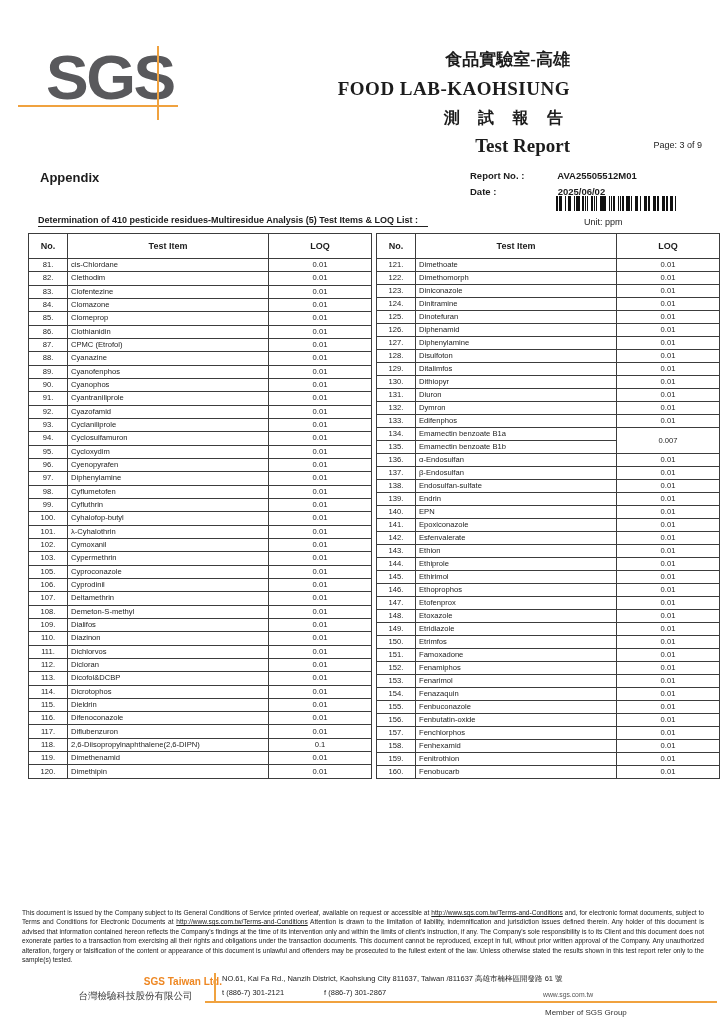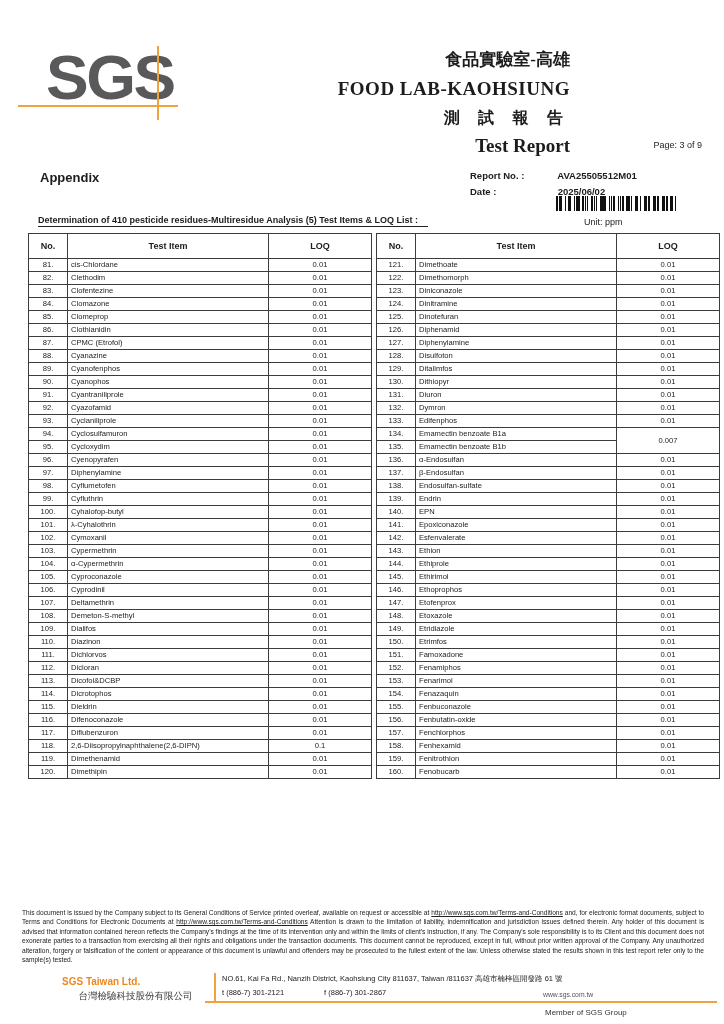--- a/index.html
+++ b/index.html
@@ -48,21 +48,21 @@
   .loq td { height:12px; line-height:12px; font-size:7.6px; padding:0 3px; }
   .col-no   { width:36px;  text-align:center; }
   .col-item { width:198px; text-align:left; }
   .col-loq  { width:100px; text-align:center; }
   
   .legal {
     position:absolute; left:22px; top:908px; width:682px;
     font-size:6.6px; line-height:9.4px; text-align:justify; color:#222;
   }
   .legal .u { text-decoration:underline; }
-  .co-en { position:absolute; left:62px;  top:976px; width:150px; text-align:left; color:#ee8722; font-weight:bold; font-size:10px; }
+  .co-en { position:absolute; left:72px;  top:976px; width:150px; text-align:right; color:#ee8722; font-weight:bold; font-size:10px; }
   .co-zh { position:absolute; left:48px;  top:990px; width:175px; text-align:center; font-size:9.5px; color:#3a3a3a; font-family:"Liberation Serif", serif; }
   .foot-divider { position:absolute; left:214px; top:973px; width:1.5px; height:29px; background:#f0a23f; }
   .addr-line  { position:absolute; left:222px; top:974px; font-size:7.5px; color:#222; }
   .addr-line2 { position:absolute; left:222px; top:988px; font-size:7.5px; color:#222; }
   .addr-line2 .phone { display:inline-block; width:100px; }
   .foot-line { position:absolute; left:205px; top:1001px; width:512px; height:1.5px; background:#f0a23f; }
   .foot-web { position:absolute; left:543px; top:991px; font-size:6.8px; color:#555; }
   .foot-member { position:absolute; left:545px; top:1008px; font-size:8px; color:#333; }
 </style>
 </head>
@@ -217,25 +217,20 @@
             <td class="col-no">102.</td>
             <td class="col-item">Cymoxanil</td>
             <td class="col-loq">0.01</td>
           </tr>
           <tr>
             <td class="col-no">103.</td>
             <td class="col-item">Cypermethrin</td>
             <td class="col-loq">0.01</td>
           </tr>
           <tr>
-            <td class="col-no">104.</td>
-            <td class="col-item">α-Cypermethrin</td>
-            <td class="col-loq">0.01</td>
-          </tr>
-          <tr>
             <td class="col-no">105.</td>
             <td class="col-item">Cyproconazole</td>
             <td class="col-loq">0.01</td>
           </tr>
           <tr>
             <td class="col-no">106.</td>
             <td class="col-item">Cyprodinil</td>
             <td class="col-loq">0.01</td>
           </tr>
           <tr>

